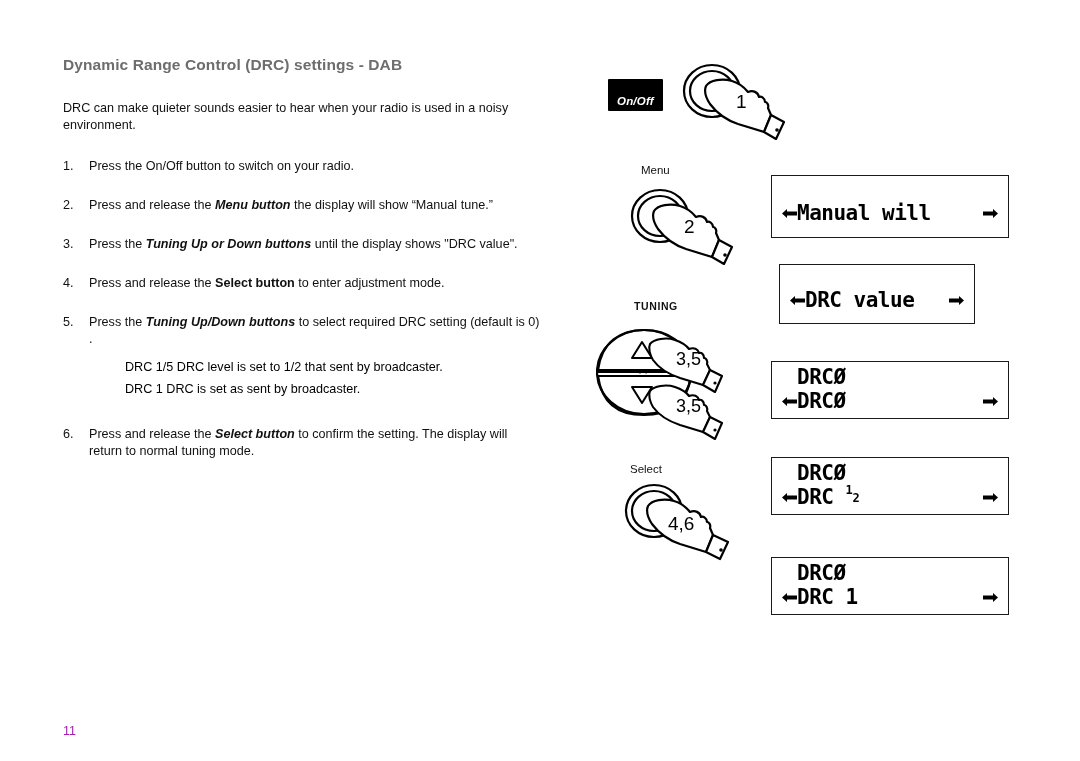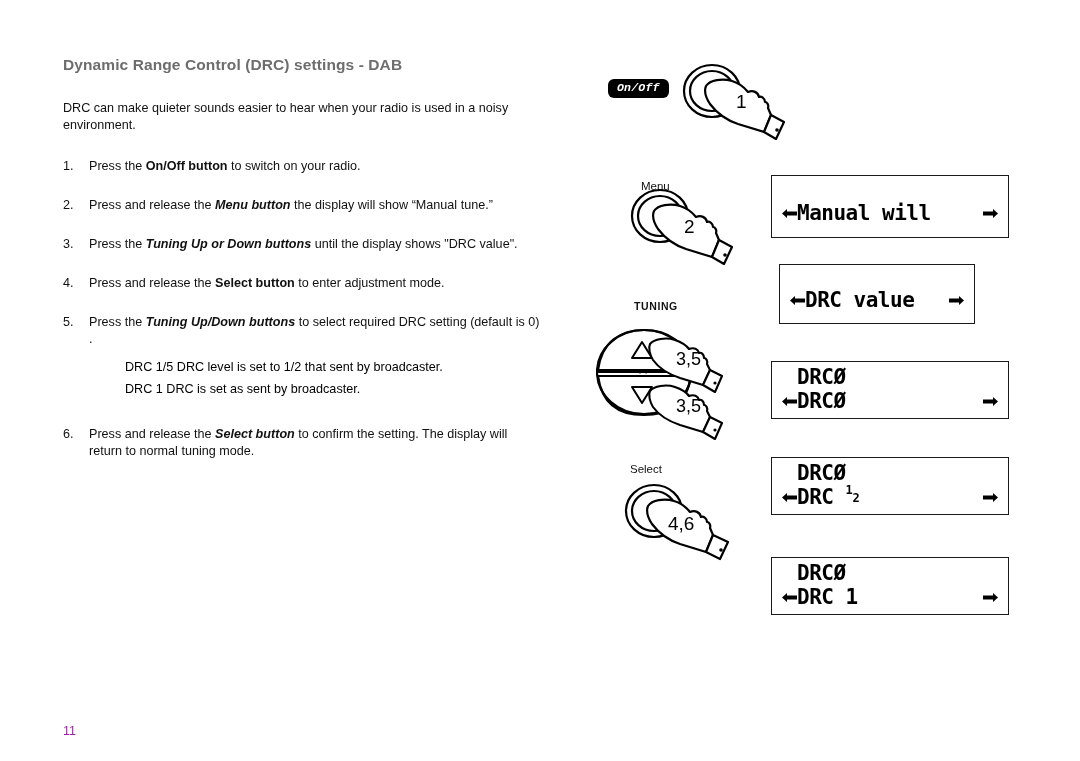--- a/index.html
+++ b/index.html
@@ -82,25 +82,24 @@
 
   .onoff-badge {
     position: absolute;
     left: 608px;
     top: 79px;
     background: #000;
     color: #fff;
     font-size: 11.5px;
     font-weight: bold;
     font-style: italic;
-    padding: 3px 9px 4px 9px;
-    border-radius: 6px;
+    padding: 16px 9px 4px 9px;
+    border-radius: 1px;
     line-height: 12px;
     letter-spacing: 0.2px;
-    font-family: Liberation Mono, monospace;
   }
 
   .ctrl-label {
     position: absolute;
     font-size: 11.5px;
     color: #111;
   }
   .ctrl-label.bold {
     font-weight: bold;
     font-size: 10.5px;
@@ -166,21 +165,21 @@
 <body>
 
 <div class="left-col">
 
   <h1 class="page-heading">Dynamic Range Control (DRC) settings - DAB</h1>
 
   <p class="intro">DRC can make quieter sounds easier to hear when your radio is used in a noisy environment.</p>
 
   <div class="step">
     <span class="step-num">1.</span>
-    <span class="step-body"><span>Press the </span><span style="font-weight: bold;">On/Off button</span><span> to switch on your radio.</span></span>
+    <span class="step-body"><span>Press the </span><span style="font-weight: normal;">On/Off button</span><span> to switch on your radio.</span></span>
   </div>
 
   <div class="step">
     <span class="step-num">2.</span>
     <span class="step-body"><span>Press and release the </span><span style="font-weight: bold; font-style: italic;">Menu button</span><span> the display will show “Manual tune.”</span></span>
   </div>
 
   <div class="step">
     <span class="step-num">3.</span>
     <span class="step-body"><span>Press the </span><span style="font-weight: bold; font-style: italic;">Tuning Up or Down buttons</span><span> until the display shows "DRC value".</span></span>
@@ -219,21 +218,21 @@
   </g>
   <path d="M30 26 C34 20 46 18 56 21 C63 23 68 27 72 32
            C77 30 82 32 83 37 C85 36 89 38 89 42
            C91 42 93 45 92 48 L95 55 L88 72 L62 64
            C50 60 40 52 34 44 C30 38 28 31 30 26 Z" fill="#ffffff" stroke="#000" stroke-width="2.2" stroke-linejoin="round"></path>
   <path d="M88 72 L95 55 L108 62 L100 79 Z" fill="#ffffff" stroke="#000" stroke-width="2.2" stroke-linejoin="round"></path>
   <circle cx="101" cy="70" r="1.8" fill="#000"></circle>
   <text x="60" y="48" font-family="Liberation Sans, sans-serif" font-size="19" fill="#000">1</text>
 </svg>
 
-<div class="ctrl-label" style="left:641px; top:180px;">Menu</div>
+<div class="ctrl-label" style="left:641px; top:164px;">Menu</div>
 <svg class="art" style="left:624px; top:185px;" width="110" height="80" viewBox="0 0 110 80">
   <g fill="none" stroke="#000" stroke-width="2.2" stroke-linejoin="round" stroke-linecap="round">
     <ellipse cx="36" cy="31" rx="28" ry="26"></ellipse>
     <ellipse cx="36" cy="31" rx="22" ry="20"></ellipse>
   </g>
   <path d="M30 26 C34 20 46 18 56 21 C63 23 68 27 72 32
            C77 30 82 32 83 37 C85 36 89 38 89 42
            C91 42 93 45 92 48 L95 55 L88 72 L62 64
            C50 60 40 52 34 44 C30 38 28 31 30 26 Z" fill="#ffffff" stroke="#000" stroke-width="2.2" stroke-linejoin="round"></path>
   <path d="M88 72 L95 55 L108 62 L100 79 Z" fill="#ffffff" stroke="#000" stroke-width="2.2" stroke-linejoin="round"></path>

